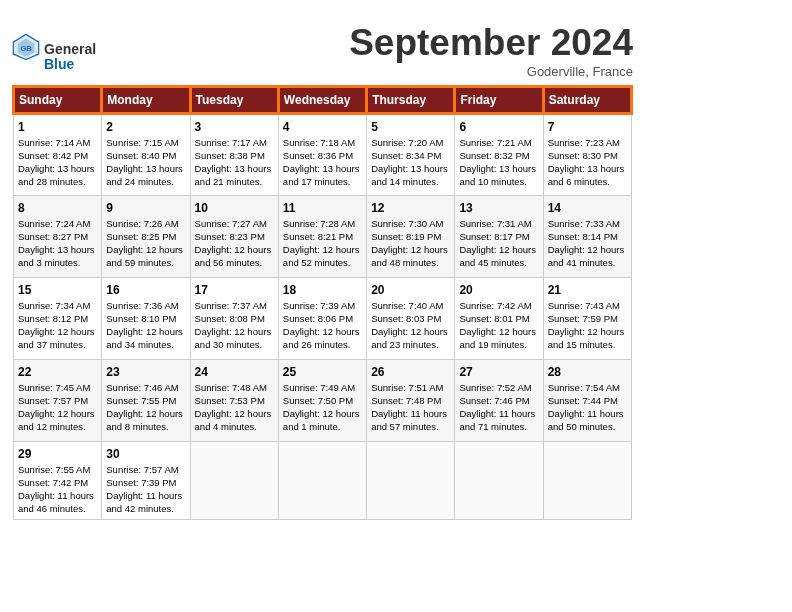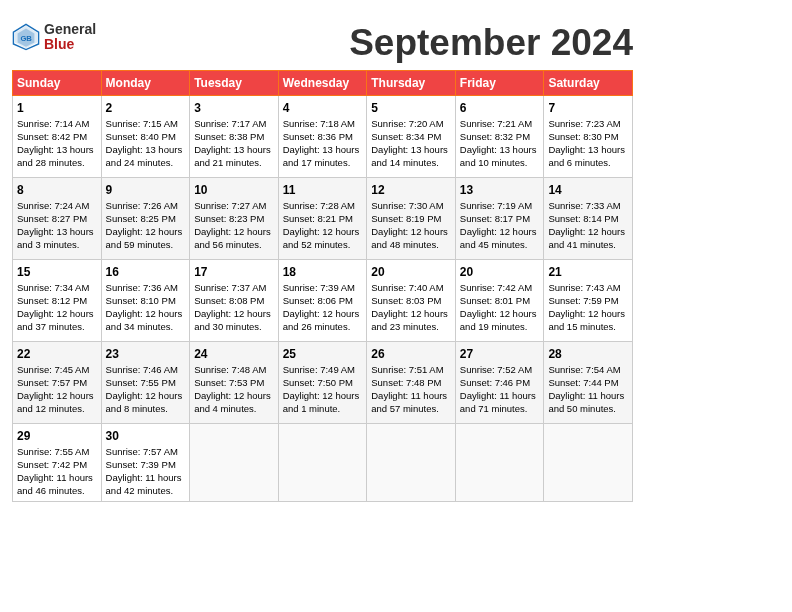--- a/index.html
+++ b/index.html
@@ -24,30 +24,31 @@
     }
     .logo {
       display: flex;
       align-items: center;
       gap: 4px;
     }
     .logo-text {
       display: flex;
       flex-direction: column;
       line-height: 1.1;
+      margin-top: 20px;
     }
     .logo-general {
       font-size: 14px;
       font-weight: bold;
       color: #333;
     }
     .logo-blue {
       font-size: 14px;
       font-weight: bold;
-      color: #b91c1c;
+      color: #0369a1;
     }
     .logo-icon {
       width: 28px;
       height: 28px;
     }
     .title-block {
       text-align: right;
     }
     .month-title {
       font-size: 37px;
@@ -57,27 +58,27 @@
     .location {
       font-size: 13px;
       color: #555;
     }
     table {
       width: 100%;
       border-collapse: collapse;
       table-layout: fixed;
     }
     th {
-      background-color: #ef4444;
+      background-color: #7f1d1d;
       color: white;
       padding: 5px 4px;
       font-size: 12px;
       font-weight: bold;
       text-align: left;
-      border: 1px solid #f97316;
+      border: 3px solid #f97316;
     }
     td {
       vertical-align: top;
       padding: 4px 4px;
       border: 1px solid #ccc;
       height: 82px;
       background: #fff;
       font-size: 9.5px;
       line-height: 1.35;
     }
@@ -109,20 +110,21 @@
         <polygon points="20,8 32,15 32,28 20,34 8,28 8,15" fill="#1a6fba" opacity="0.3"></polygon>
         <text x="12" y="25" font-size="11" font-weight="bold" fill="#1a6fba">GB</text>
       </svg>
       <div class="logo-text">
         <span class="logo-general">General</span>
         <span class="logo-blue">Blue</span>
       </div>
     </div>
     <div class="title-block">
       <div class="month-title">September 2024</div>
+      <div class="location">Goderville, France</div>
     </div>
   </div>
 
   <table>
     <thead>
       <tr>
       <th>Sunday</th>
           <th>Monday</th>
           <th>Tuesday</th>
           <th>Wednesday</th>
@@ -214,21 +216,21 @@
           </td>
           <td>
             <span class="day-num">12</span>
             <div>Sunrise: 7:30 AM</div>
             <div>Sunset: 8:19 PM</div>
             <div>Daylight: 12 hours</div>
             <div>and 48 minutes.</div>
           </td>
           <td>
             <span class="day-num">13</span>
-            <div>Sunrise: 7:19 AM</div>
+            <div>Sunrise: 7:31 AM</div>
             <div>Sunset: 8:17 PM</div>
             <div>Daylight: 12 hours</div>
             <div>and 45 minutes.</div>
           </td>
           <td>
             <span class="day-num">14</span>
             <div>Sunrise: 7:33 AM</div>
             <div>Sunset: 8:14 PM</div>
             <div>Daylight: 12 hours</div>
             <div>and 41 minutes.</div>

